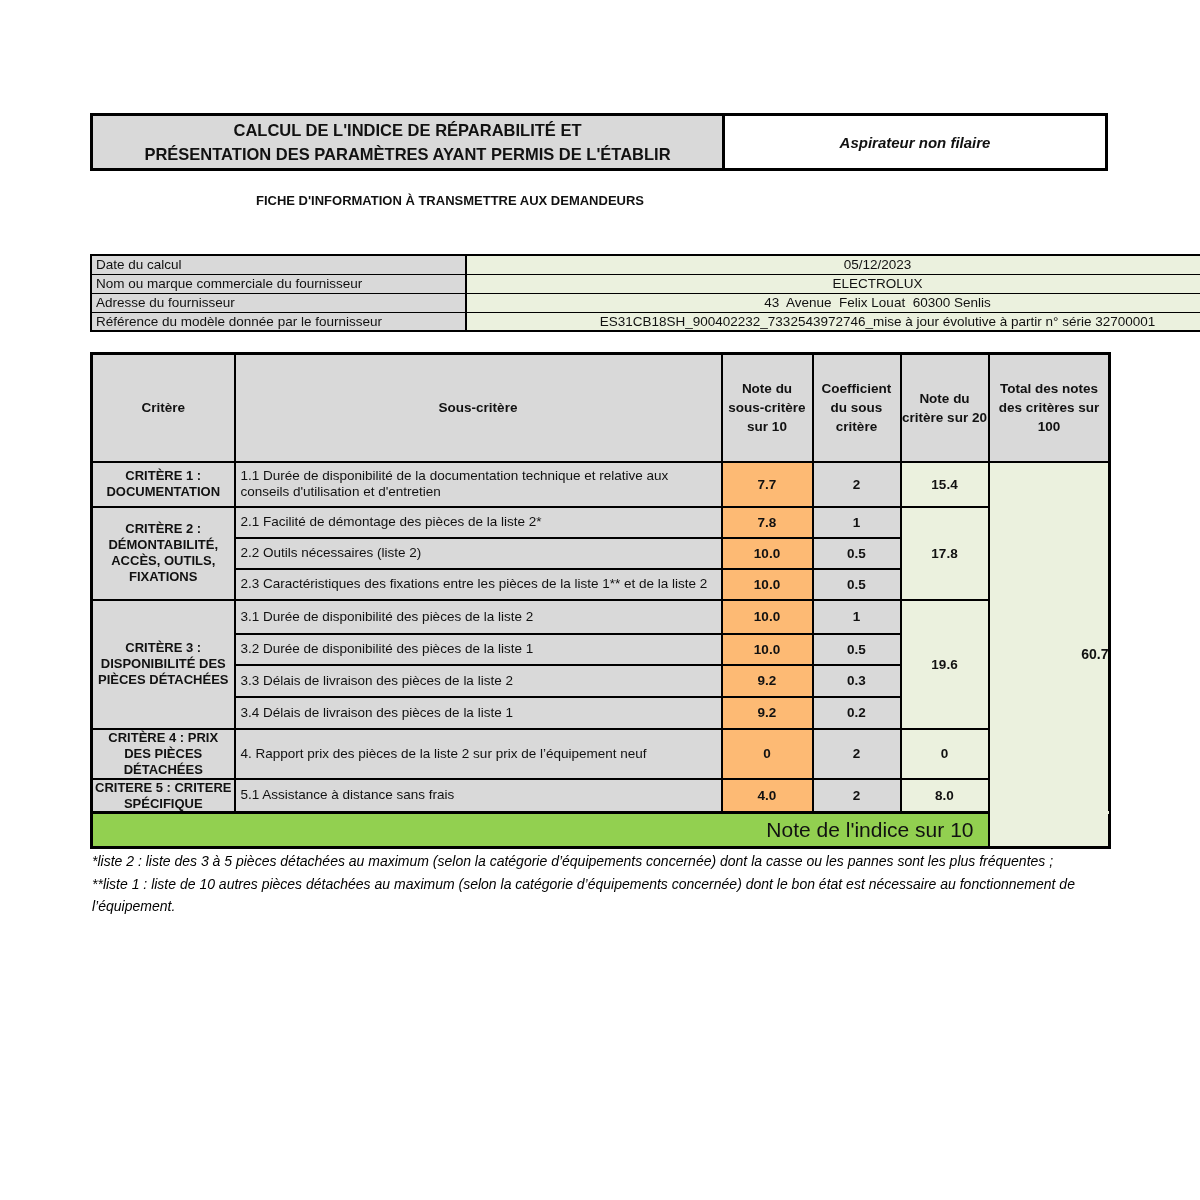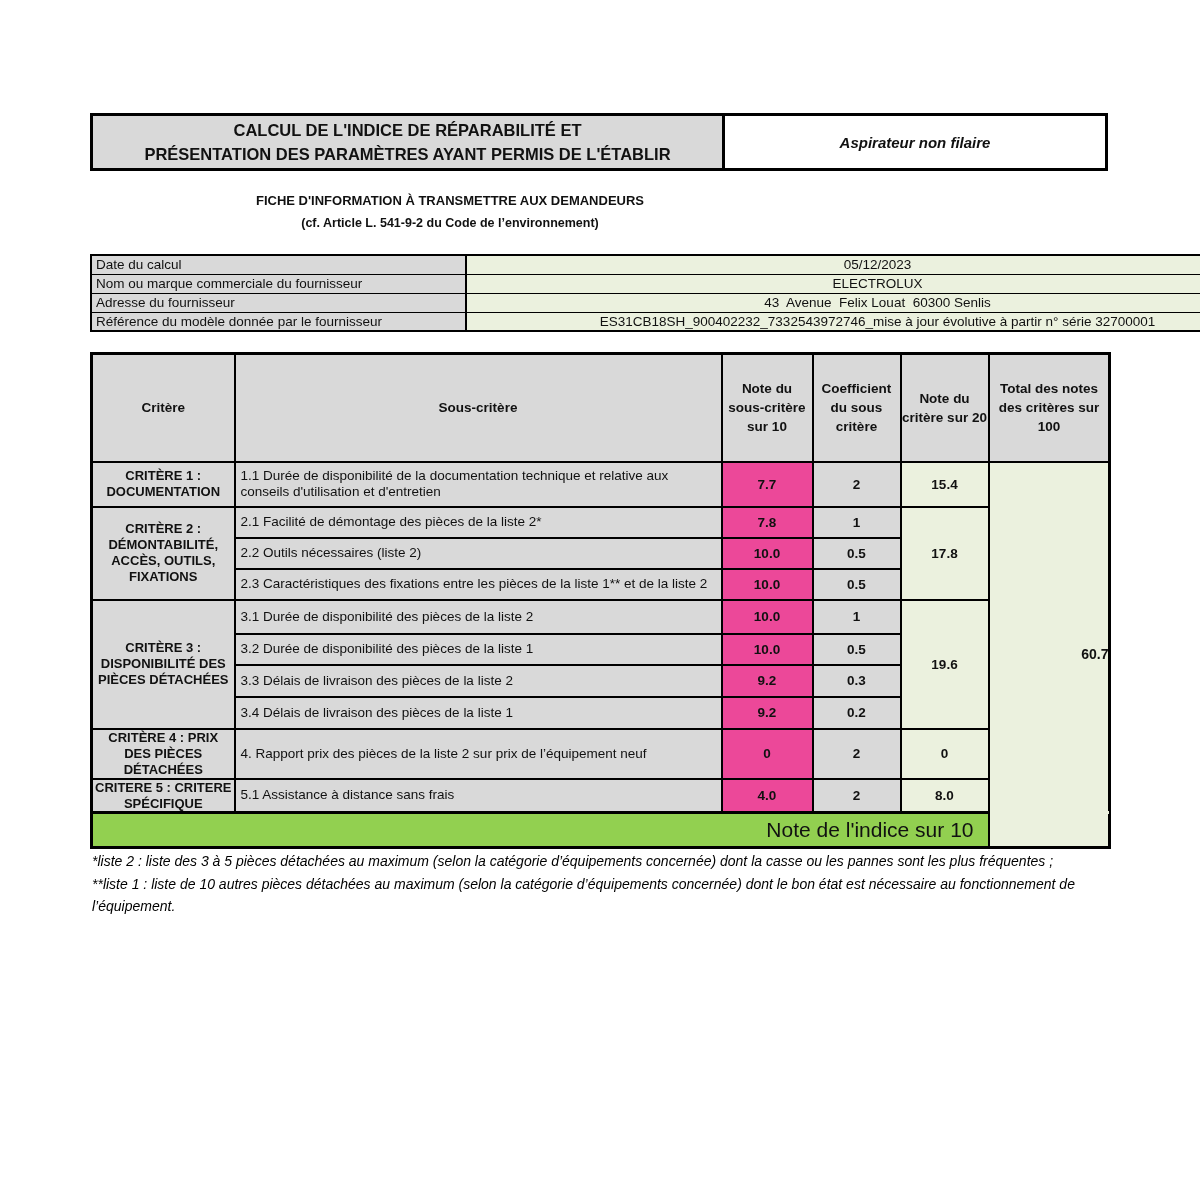--- a/index.html
+++ b/index.html
@@ -79,21 +79,21 @@
     line-height: 19px;
   }
   .c-crit {
     background: #d9d9d9; font-weight: bold; text-align: center;
     font-size: 13px; line-height: 16px; padding: 0 2px;
   }
   .c-sub {
     background: #d9d9d9; text-align: left; padding: 2px 5px;
     line-height: 16px;
   }
-  .c-n10  { background: #ec4899; font-weight: bold; text-align: center; }
+  .c-n10  { background: #fdba74; font-weight: bold; text-align: center; }
   .c-coef { background: #d9d9d9; font-weight: bold; text-align: center; }
   .c-n20  { background: #ebf1de; font-weight: bold; text-align: center; }
   .c-total{ background: #ebf1de; font-weight: bold; text-align: right; font-size: 14px; }
 
   
   .main-table tr.inner td { border-top: 1.5px solid #4a4a4a; }
   
   .main-table tr.group-start td { border-top: 2.5px solid #000; }
 
   tr.h45 td { height: 45px; } tr.h31 td { height: 31px; }
@@ -131,21 +131,20 @@
   <div class="title-block">
     <div class="title-cell">
       <span>CALCUL DE L'INDICE DE RÉPARABILITÉ ET</span>
       <span>PRÉSENTATION DES PARAMÈTRES AYANT PERMIS DE L'ÉTABLIR</span>
     </div>
     <div class="product-cell">Aspirateur non filaire</div>
   </div>
 
   <div class="subtitle">
     <div class="line1">FICHE D'INFORMATION À TRANSMETTRE AUX DEMANDEURS</div>
-    <div class="line2">(cf. Article L. 541-9-2 du Code de l’environnement)</div>
   </div>
 
   <table class="info-table">
     <tbody>
         <tr>
       <td class="info-label">Date du calcul</td>
       <td class="info-value">05/12/2023</td>
     </tr>
     <tr>
       <td class="info-label">Nom ou marque commerciale du fournisseur</td>

